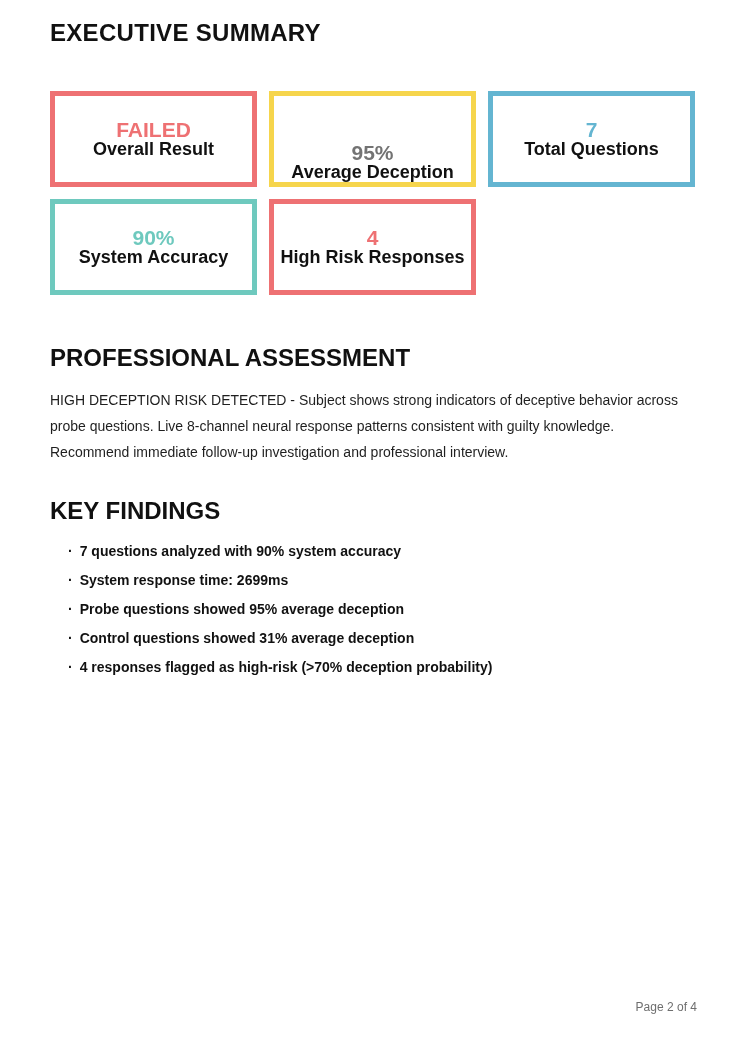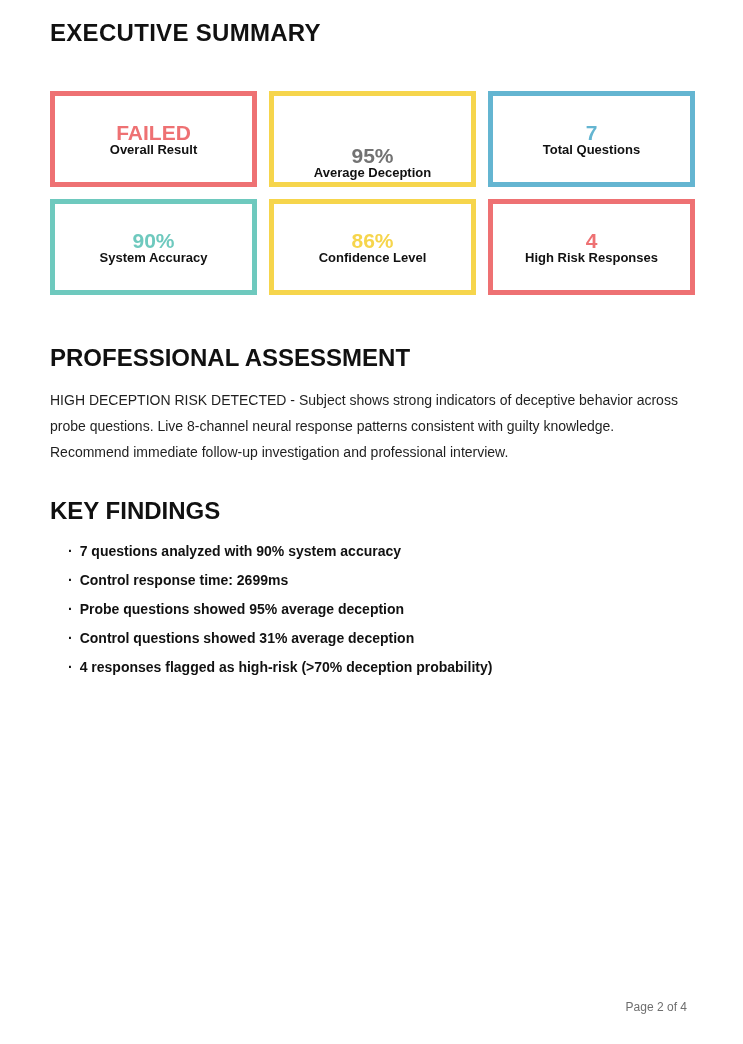--- a/index.html
+++ b/index.html
@@ -46,21 +46,21 @@
     justify-content: center;
     gap: 0;
     text-align: center;
   }
   .stat-value {
     font-size: 21px;
     font-weight: bold;
     line-height: 1;
   }
   .stat-label {
-    font-size: 13px;
+    font-size: 18px;
     font-weight: bold;
     color: #111111;
     line-height: 1;
   }
   .section-heading {
     font-size: 24px;
     font-weight: bold;
     color: #111111;
     margin: 0;
     line-height: 1.15;
@@ -86,21 +86,21 @@
     margin-bottom: 13px;
     line-height: 1.15;
   }
   .bullet {
     margin-right: 7px;
     font-weight: bold;
   }
   .page-footer {
     position: absolute;
     top: 1000px;
-    right: 56px;
+    right: 46px;
     font-size: 12px;
     color: #6e6e6e;
   }
 </style>
 </head>
 <body>
 
 <div class="page">
 
   <h1 class="page-title">EXECUTIVE SUMMARY</h1>
@@ -120,45 +120,41 @@
     <div class="stat-card" style="border-color: rgb(100, 181, 209);">
       <div class="stat-value" style="color: rgb(100, 181, 209);">7</div>
       <div class="stat-label">Total Questions</div>
     </div>
 
     <div class="stat-card" style="border-color: rgb(110, 201, 190); justify-content: center;">
       <div class="stat-value" style="color: rgb(110, 201, 190);">90%</div>
       <div class="stat-label">System Accuracy</div>
     </div>
 
-    <div class="stat-card" style="border-color: rgb(246, 213, 76);">
-      <div class="stat-value" style="color: rgb(246, 213, 76);">86%</div>
-      <div class="stat-label">Confidence Level</div>
-    </div>
 
     <div class="stat-card" style="border-color: rgb(238, 113, 115);">
       <div class="stat-value" style="color: rgb(238, 113, 115);">4</div>
       <div class="stat-label">High Risk Responses</div>
     </div>
 
   </div>
 
   <section class="assessment-section">
     <h2 class="section-heading">PROFESSIONAL ASSESSMENT</h2>
     <p class="assessment-body">HIGH DECEPTION RISK DETECTED - Subject shows strong indicators of deceptive behavior across probe questions. Live 8-channel neural response patterns consistent with guilty knowledge. Recommend immediate follow-up investigation and professional interview.</p>
   </section>
 
   <section class="findings-section">
     <h2 class="section-heading">KEY FINDINGS</h2>
     <ul class="findings-list">
       <li>
         <span class="bullet">·</span><span>7 questions analyzed with 90% system accuracy</span>
       </li>
       <li>
-        <span class="bullet">·</span><span>Control response time: 2699ms</span>
+        <span class="bullet">·</span><span>System response time: 2699ms</span>
       </li>
       <li>
         <span class="bullet">·</span><span>Probe questions showed 95% average deception</span>
       </li>
       <li>
         <span class="bullet">·</span><span>Control questions showed 31% average deception</span>
       </li>
       <li>
         <span class="bullet">·</span><span>4 responses flagged as high-risk (&gt;70% deception probability)</span>
       </li>

